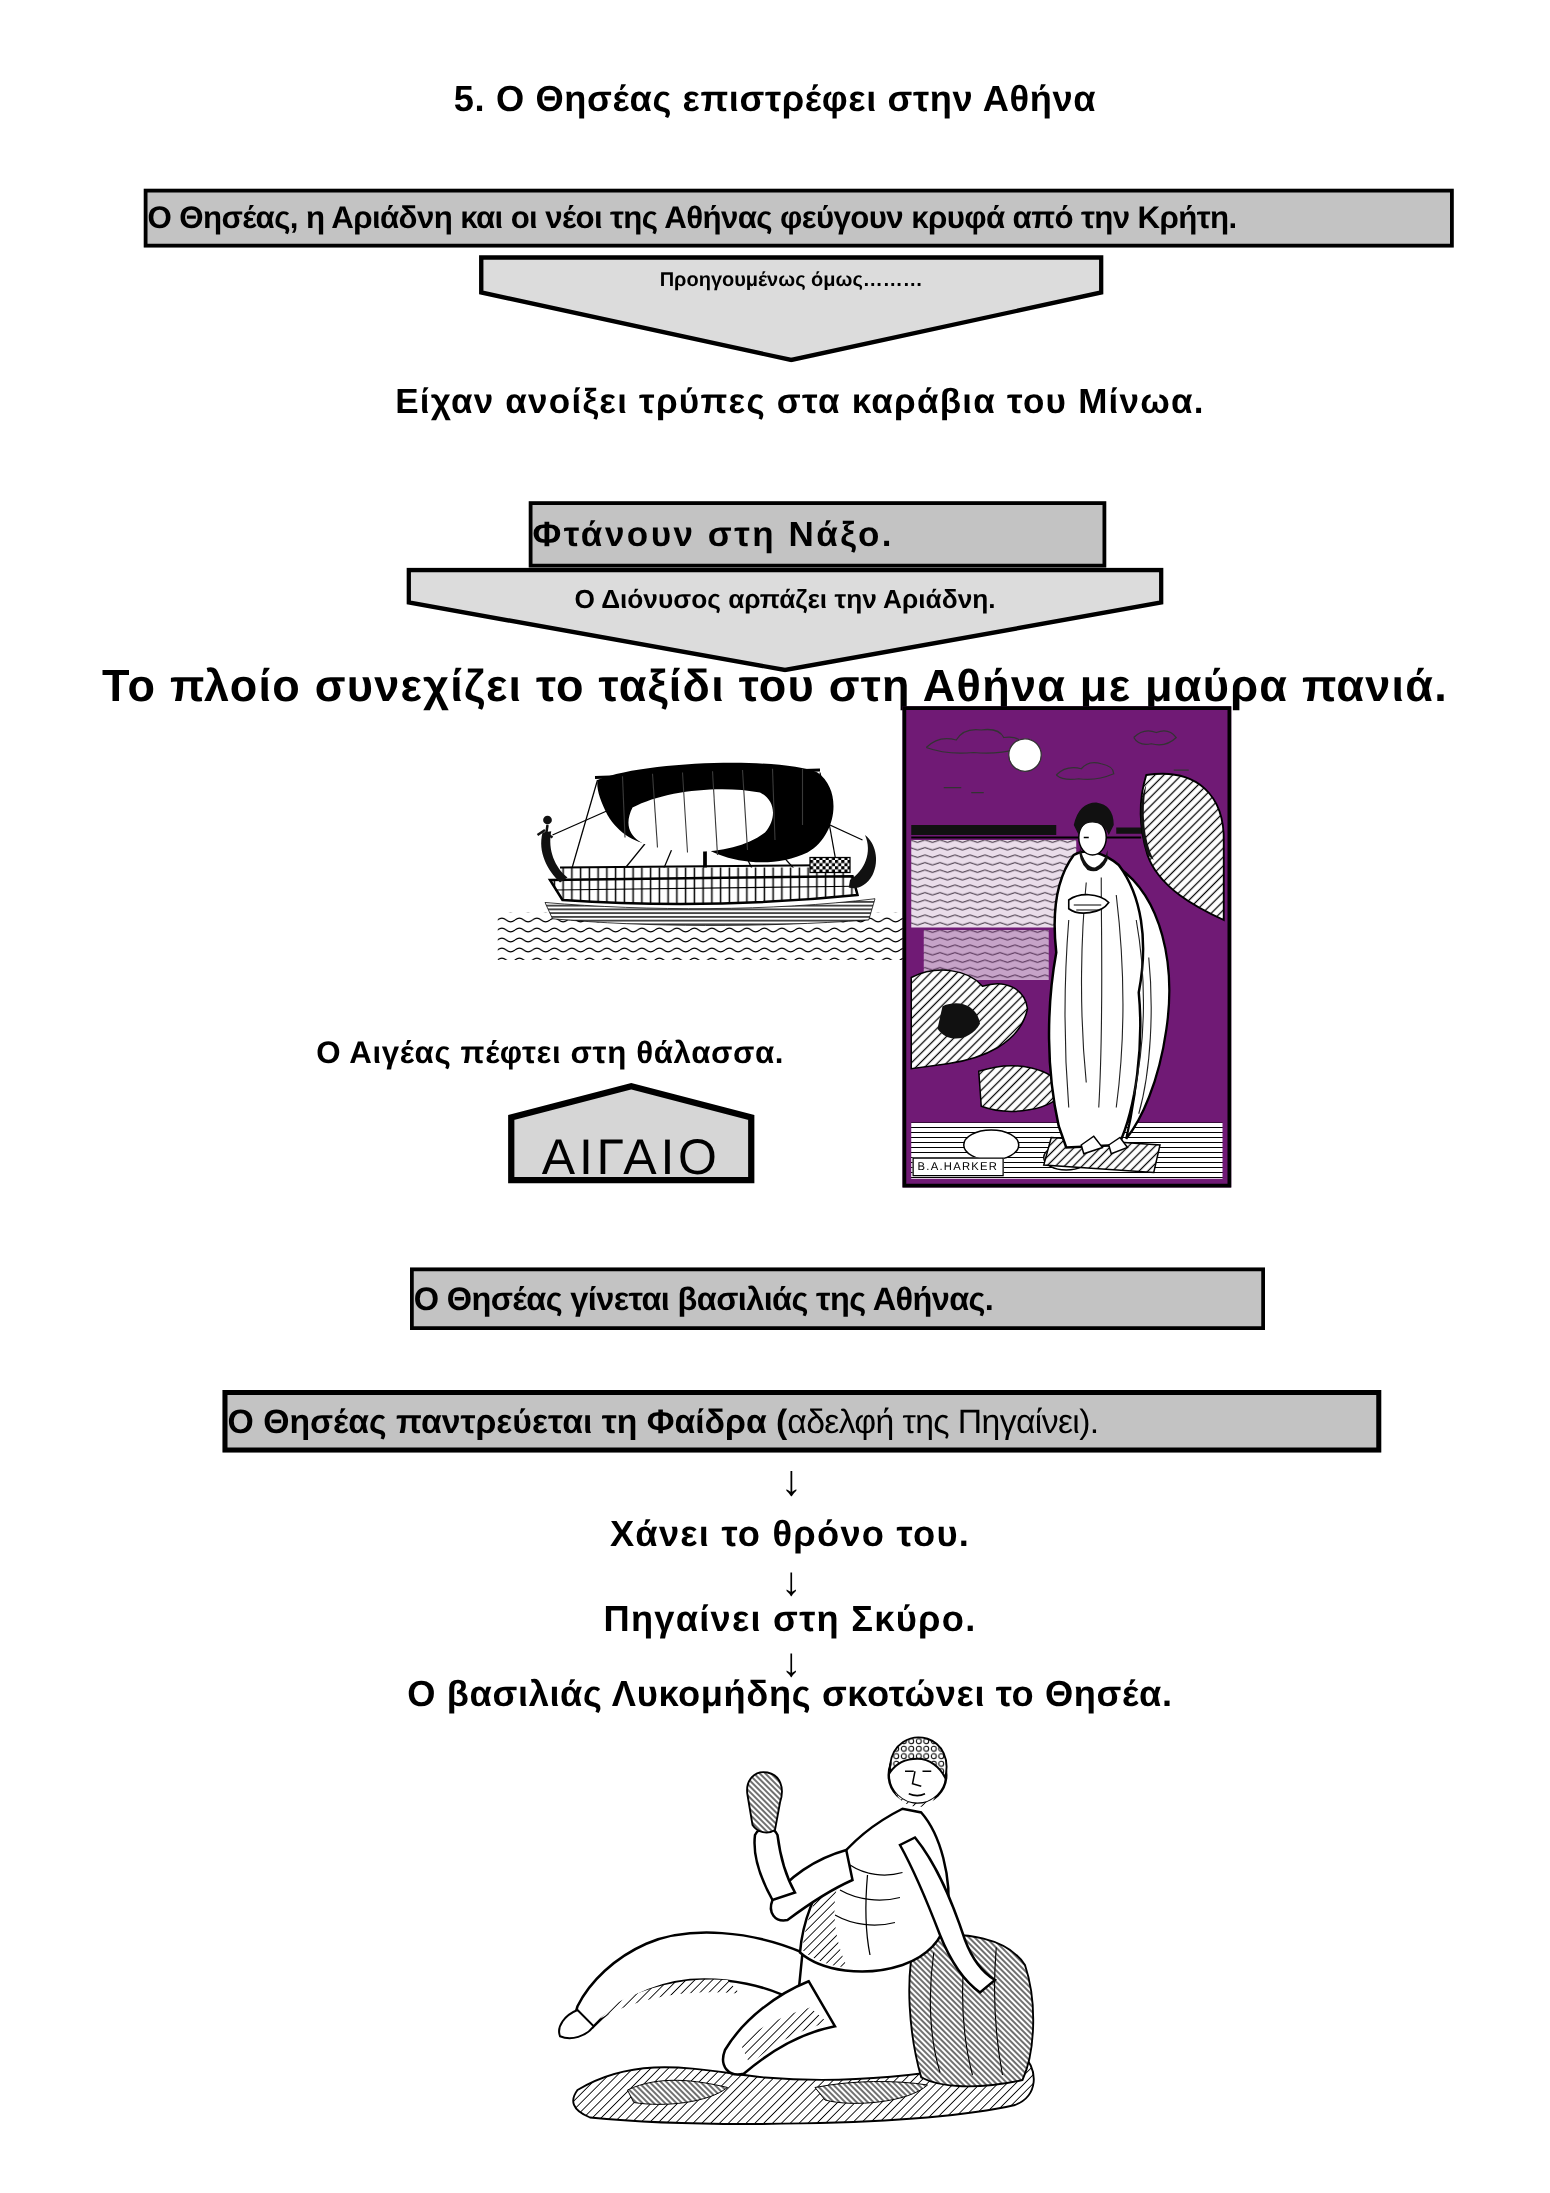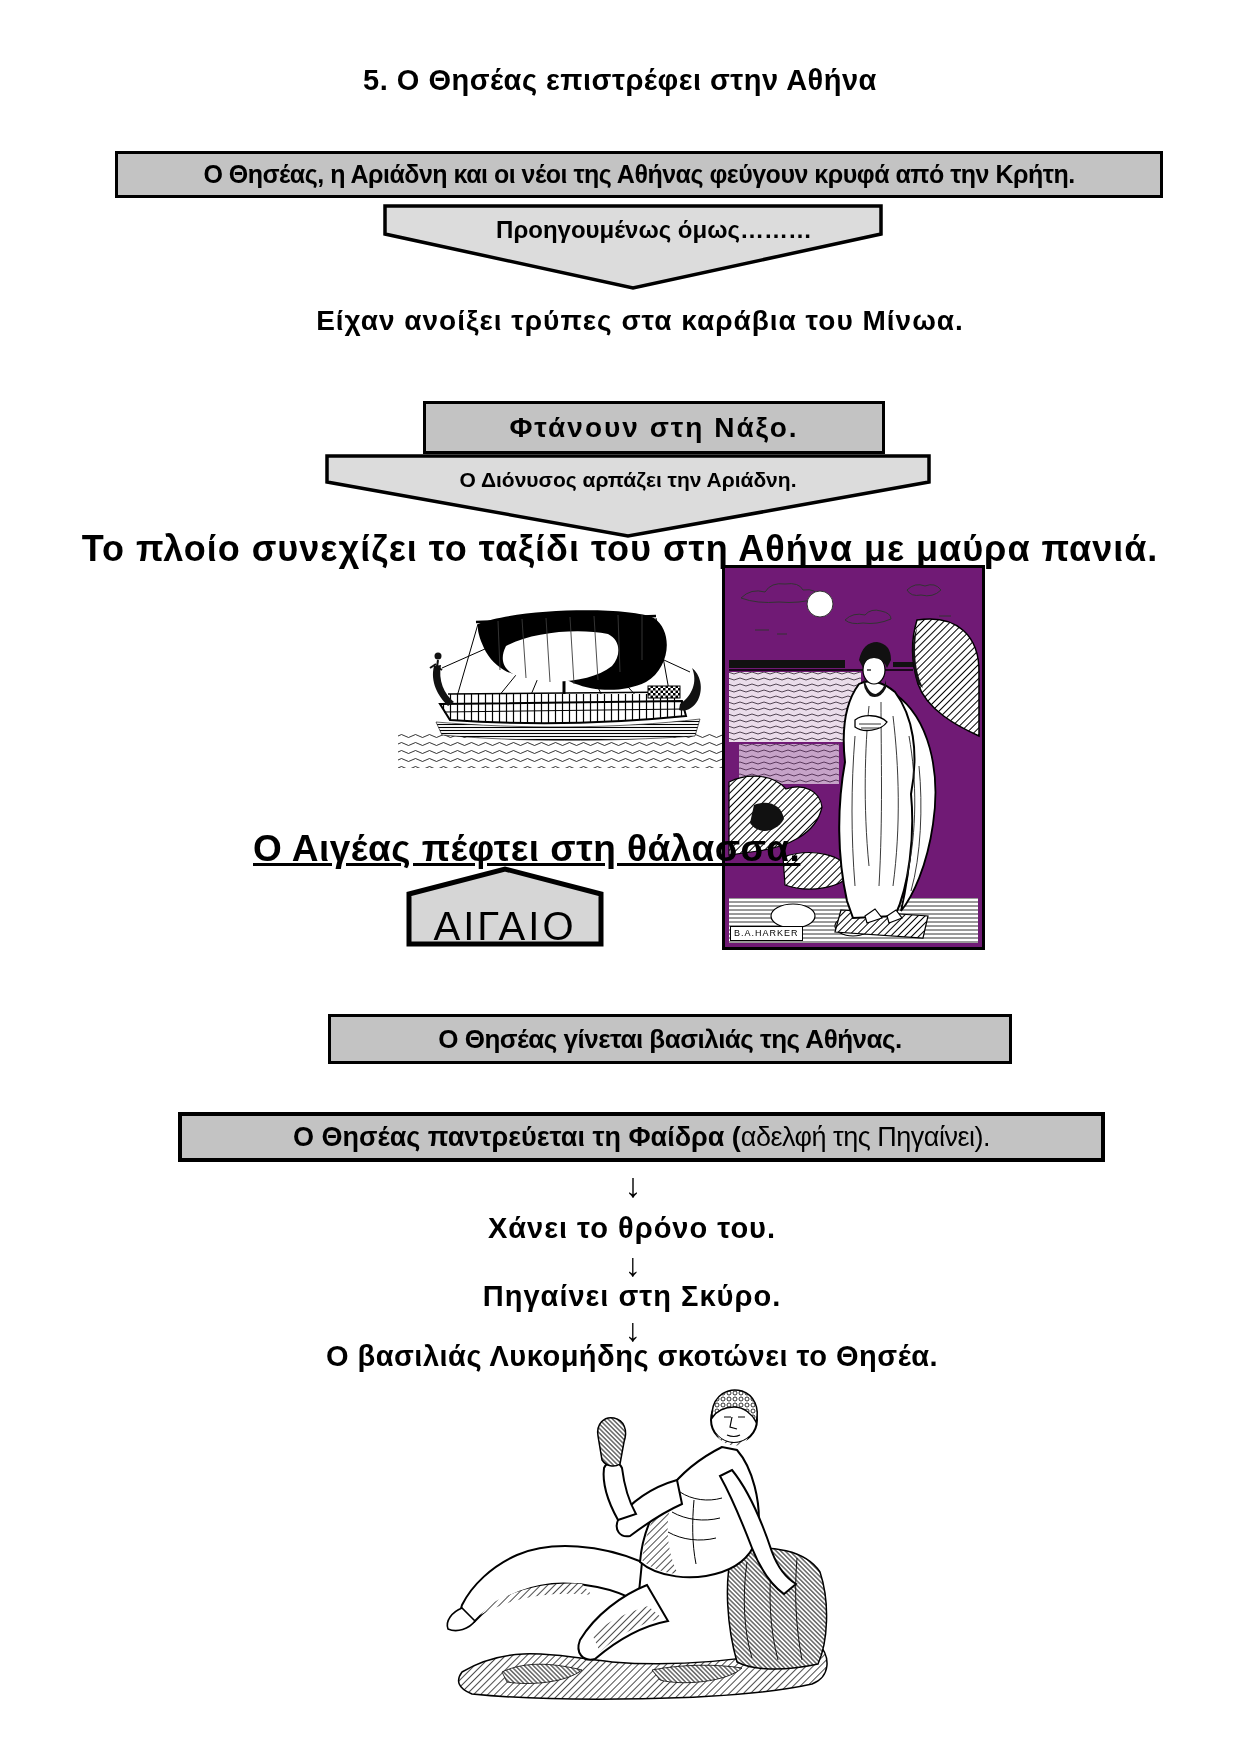--- a/index.html
+++ b/index.html
@@ -3,21 +3,21 @@
 <meta charset="utf-8">
 <style>
   html,body { margin:0; padding:0; background:#fff; }
   .page {
     position:relative; width:1240px; height:1754px; background:#ffffff;
     font-family:"Liberation Sans", sans-serif; color:#000; overflow:hidden;
   }
   .abs { position:absolute; }
   .box {
     background:#c3c3c3; border:3px solid #000; box-sizing:border-box;
-    display:flex; align-items:center; justify-content:center;
+    display:flex; align-items:center; 
     font-weight:700; white-space:nowrap;
   }
   .cond { letter-spacing:-0.5px; }
   .center-line {
     left:0; width:1240px; text-align:center; font-weight:700; white-space:nowrap;
   }
   .banner { pointer-events:none; }
   .banner svg { display:block; }
   .banner-text {
     position:absolute; left:0; width:100%; text-align:center; font-weight:700;
@@ -43,21 +43,21 @@
   <div class="abs center-line" style="top:64px; font-size:29px; letter-spacing:0.5px;">5.  Ο Θησέας επιστρέφει στην Αθήνα</div>
 
   <div class="abs box" style="left:115px; top:151px; width:1048px; height:47px; font-size:25px;">
     <span class="cond">Ο Θησέας, η Αριάδνη και οι νέοι της Αθήνας φεύγουν κρυφά από την Κρήτη.</span>
   </div>
 
   <div class="abs banner" style="left:383px; top:204px; width:500px; height:86px;">
     <svg width="500" height="86" viewBox="0 0 500 86">
       <polygon points="2,2 498,2 498,30 250,84 2,30" fill="#dcdcdc" stroke="#000" stroke-width="3.5"></polygon>
     </svg>
-    <div class="banner-text" style="top:12px; font-size:24px;padding-left:21px;">Προηγουμένως όμως………</div>
+    <div class="banner-text" style="top:12px; font-size:16px;">Προηγουμένως όμως………</div>
   </div>
 
   <div class="abs center-line" style="top:305px; font-size:28px; letter-spacing:1px; transform:translateX(20px);">Είχαν ανοίξει τρύπες στα καράβια του Μίνωα.</div>
 
   <div class="abs box" style="left:423px; top:401px; width:462px; height:53px; font-size:28px; letter-spacing:2px;">
     <span>Φτάνουν στη Νάξο.</span>
   </div>
 
   <div class="abs banner" style="left:325px; top:454px; width:606px; height:84px;">
     <svg width="606" height="84" viewBox="0 0 606 84">
@@ -203,21 +203,21 @@
 
       <path d="M130,152 C138,146 154,146 162,154 C156,163 138,165 130,159 Z" fill="#fff" stroke="#000" stroke-width="1.3"></path>
       <path d="M134,156 h22 M136,160 h18" stroke="#000" stroke-width="0.8"></path>
 
       <path d="M140,348 l10,-7 7,9 -15,5 Z" fill="#fff" stroke="#000" stroke-width="1.2"></path>
       <path d="M162,348 l9,-6 6,8 -13,5 Z" fill="#fff" stroke="#000" stroke-width="1.2"></path>
     </svg>
     <span class="signature">B.A.HARKER</span>
   </div>
 
-  <div class="abs" style="left:253px; top:828px; width:480px; text-align:left; font-weight:700; font-size:37px; letter-spacing:0.5px; white-space:nowrap;text-decoration:underline;">Ο Αιγέας πέφτει στη θάλασσα.</div>
+  <div class="abs" style="left:253px; top:828px; width:480px; text-align:left; font-weight:700; font-size:25px; letter-spacing:0.5px; white-space:nowrap;">Ο Αιγέας πέφτει στη θάλασσα.</div>
 
   <div class="abs banner" style="left:405px; top:864px; width:200px; height:84px;">
     <svg width="200" height="84" viewBox="0 0 200 84">
       <polygon points="4,80 4,30 100,5 196,30 196,80" fill="#d6d6d6" stroke="#000" stroke-width="5"></polygon>
     </svg>
     <div class="sea-label-text" style="top:40px;">ΑΙΓΑΙΟ</div>
   </div>
 
   <div class="abs box" style="left:328px; top:1014px; width:684px; height:50px; font-size:26px;">
     <span class="cond">Ο Θησέας γίνεται βασιλιάς της Αθήνας.</span>

